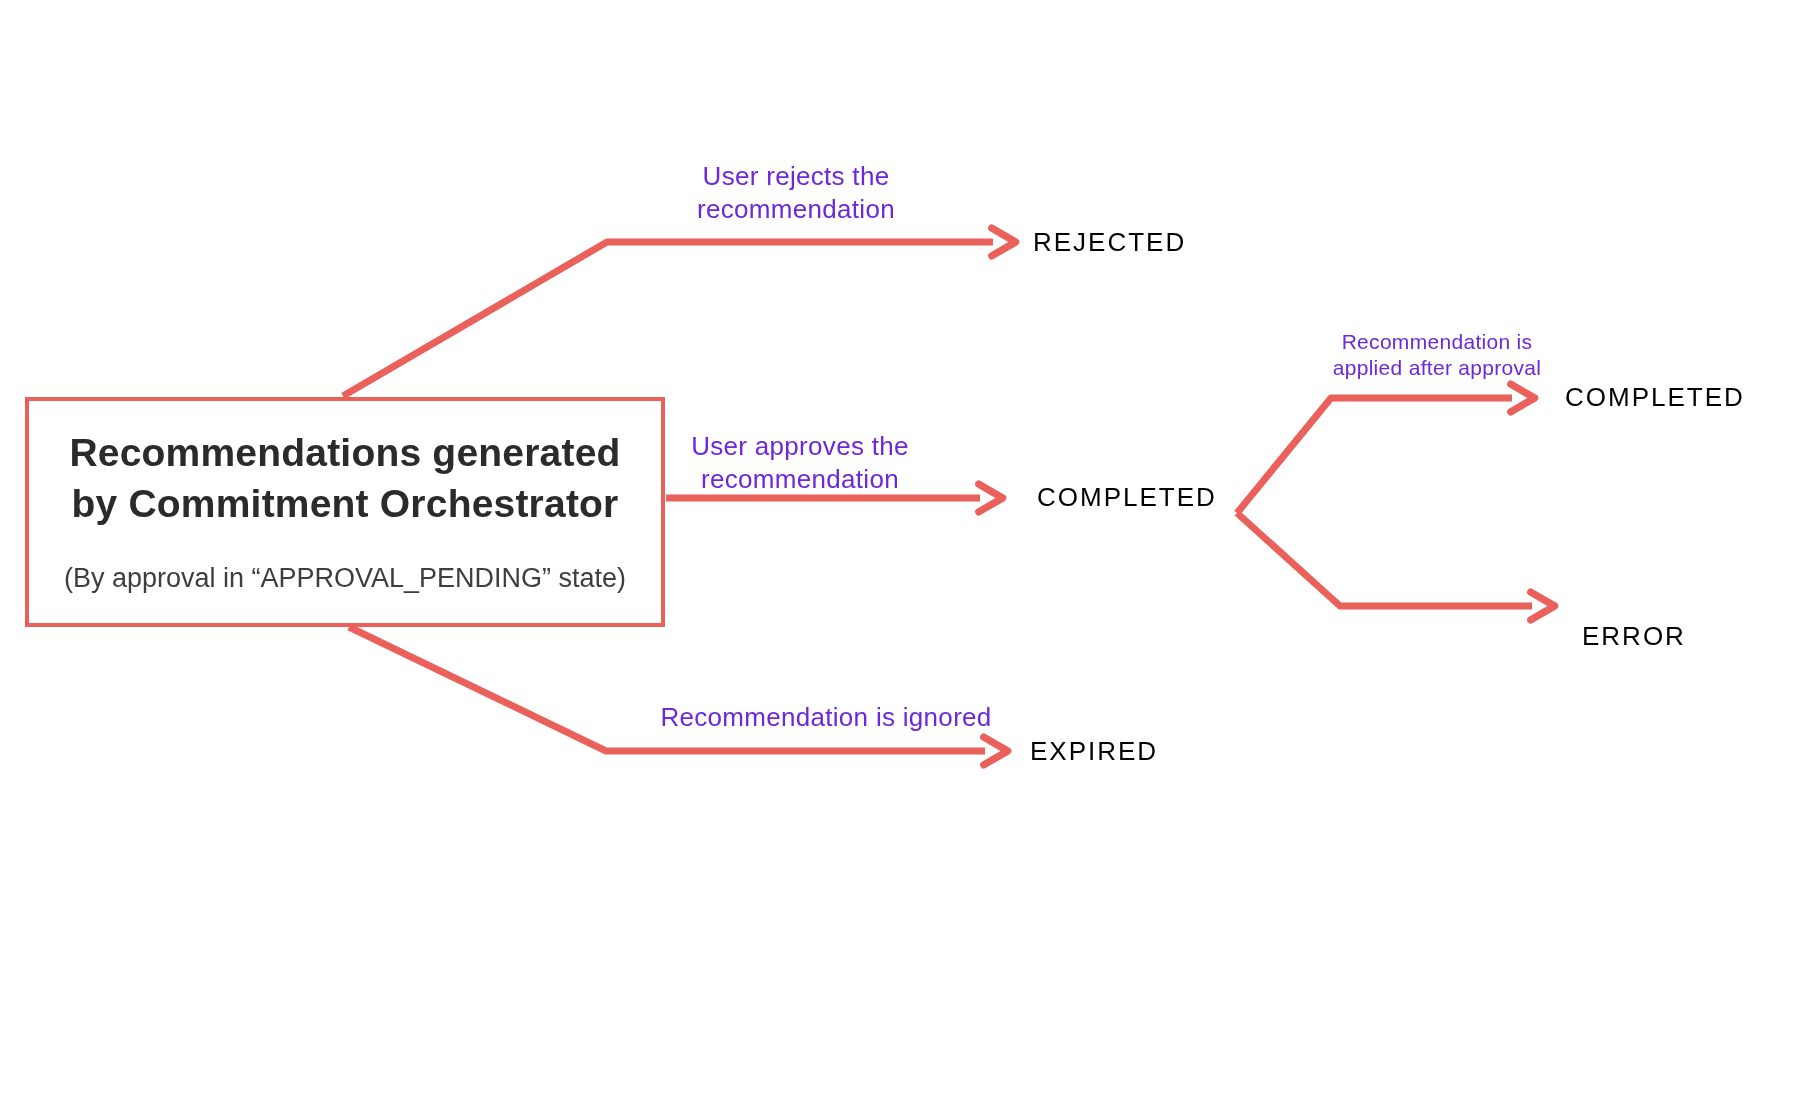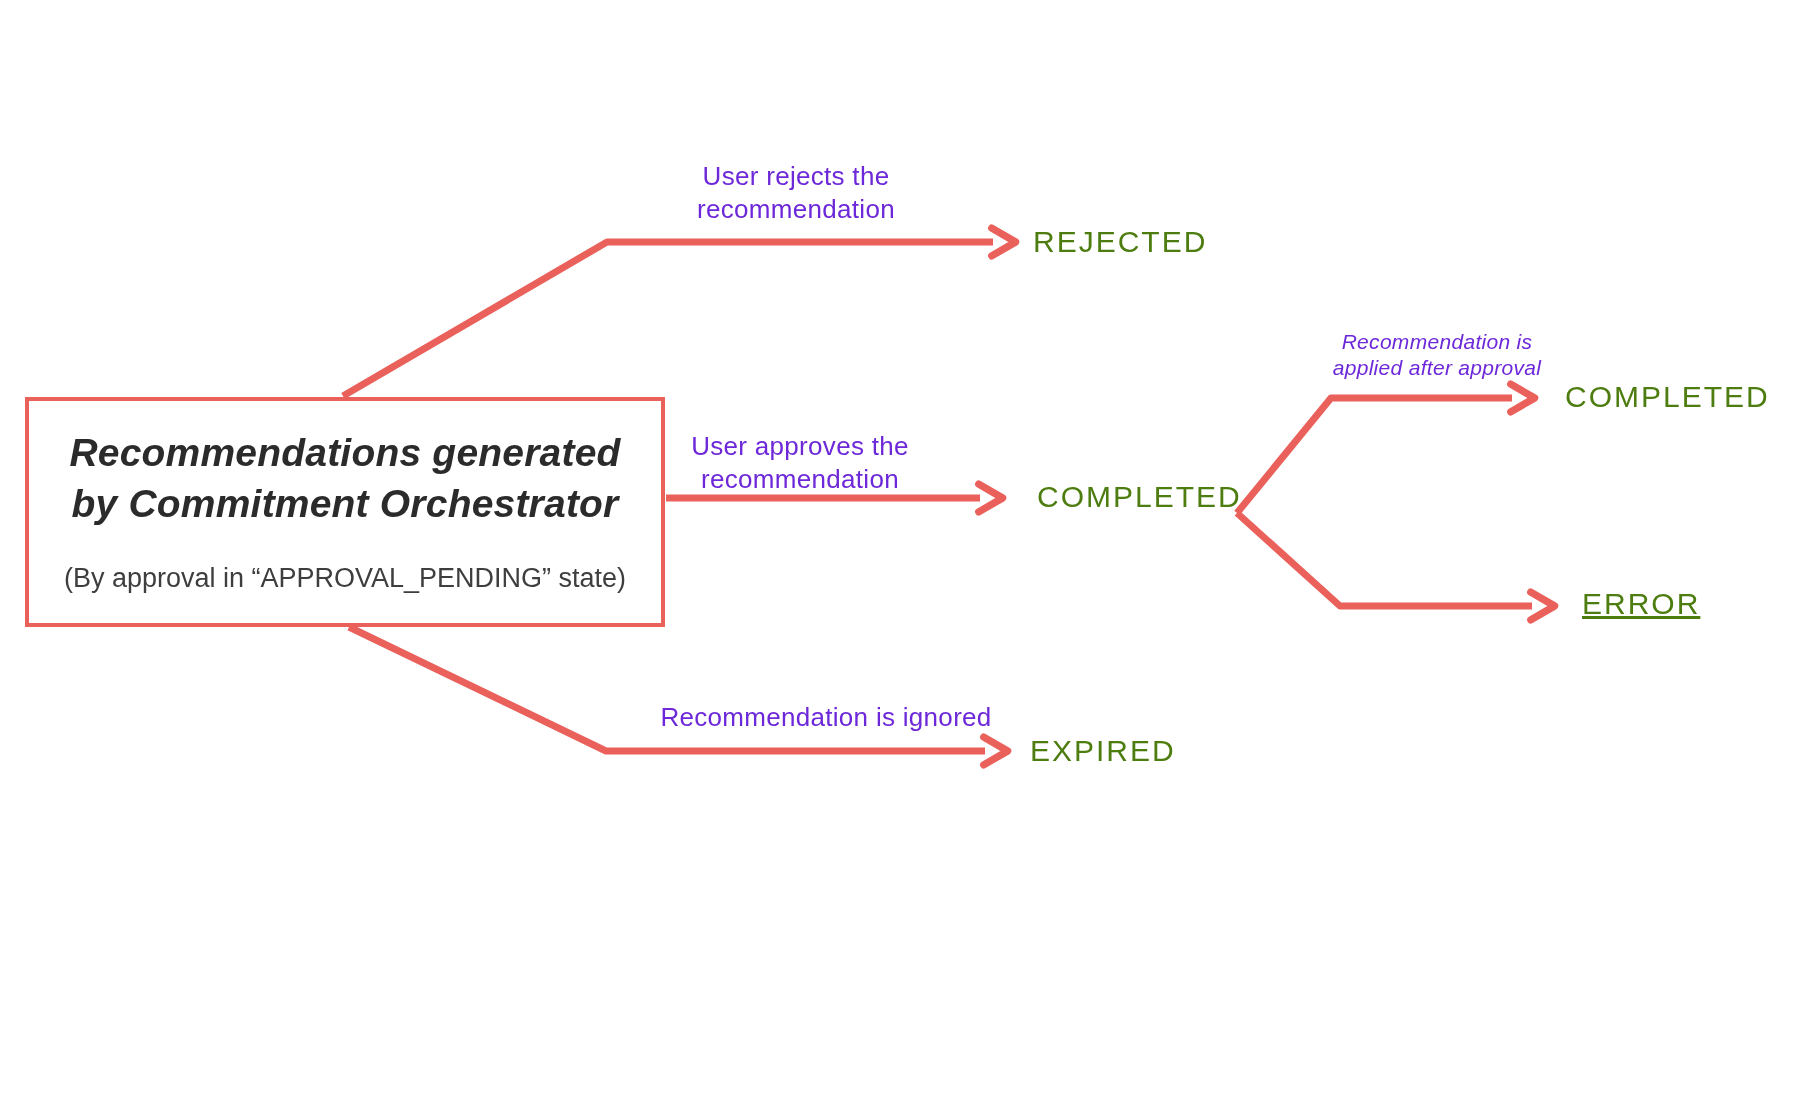--- a/index.html
+++ b/index.html
@@ -42,57 +42,55 @@
     align-items: center;
     padding: 26px 10px 20px 10px;
   }
   .source-title {
     font-size: 39px;
     line-height: 51px;
     font-weight: 700;
     color: #2B2B2B;
     text-align: center;
     letter-spacing: 0.2px;
-    font-style: italic;
   }
   .source-subtitle {
     margin-top: 34px;
     font-size: 27px;
     line-height: 31px;
     font-weight: 400;
     color: #3E3E3E;
     text-align: center;
     white-space: nowrap;
   }
   .state-label {
     position: absolute;
     transform: translateY(-50%);
-    font-size: 30px;
+    font-size: 26px;
     font-weight: 300;
     letter-spacing: 2px;
-    color: #4d7c0f;
+    color: #000000;
     white-space: nowrap;
   }
   .caption {
     position: absolute;
     transform: translateX(-50%);
     text-align: center;
     color: #6d28d9;
     font-weight: 400;
   }
   .caption-large {
     font-size: 26px;
     line-height: 33px;
     letter-spacing: 0.3px;
   }
   .caption-small {
     font-size: 21px;
     line-height: 26px;
     letter-spacing: 0.3px;
-    font-style: italic;
   }
   .diagram-title {
     position: absolute;
     left: 709px;
     top: 922px;
     width: 480px;
     text-align: center;
     font-size: 57px;
     font-weight: 900;
     letter-spacing: 0.5px;
@@ -147,16 +145,16 @@
 
 
   <div class="state-label" style="left:1033px; top:242px;">REJECTED</div>
 
   <div class="state-label" style="left:1037px; top:497px;">COMPLETED</div>
 
   <div class="state-label" style="left:1030px; top:751px;">EXPIRED</div>
 
   <div class="state-label" style="left:1565px; top:397px;">COMPLETED</div>
 
-  <div class="state-label" style="left:1582px; top:604px;text-decoration:underline;">ERROR</div>
+  <div class="state-label" style="left:1582px; top:636px;">ERROR</div>
 
 
 </div>
 
 </body></html>

